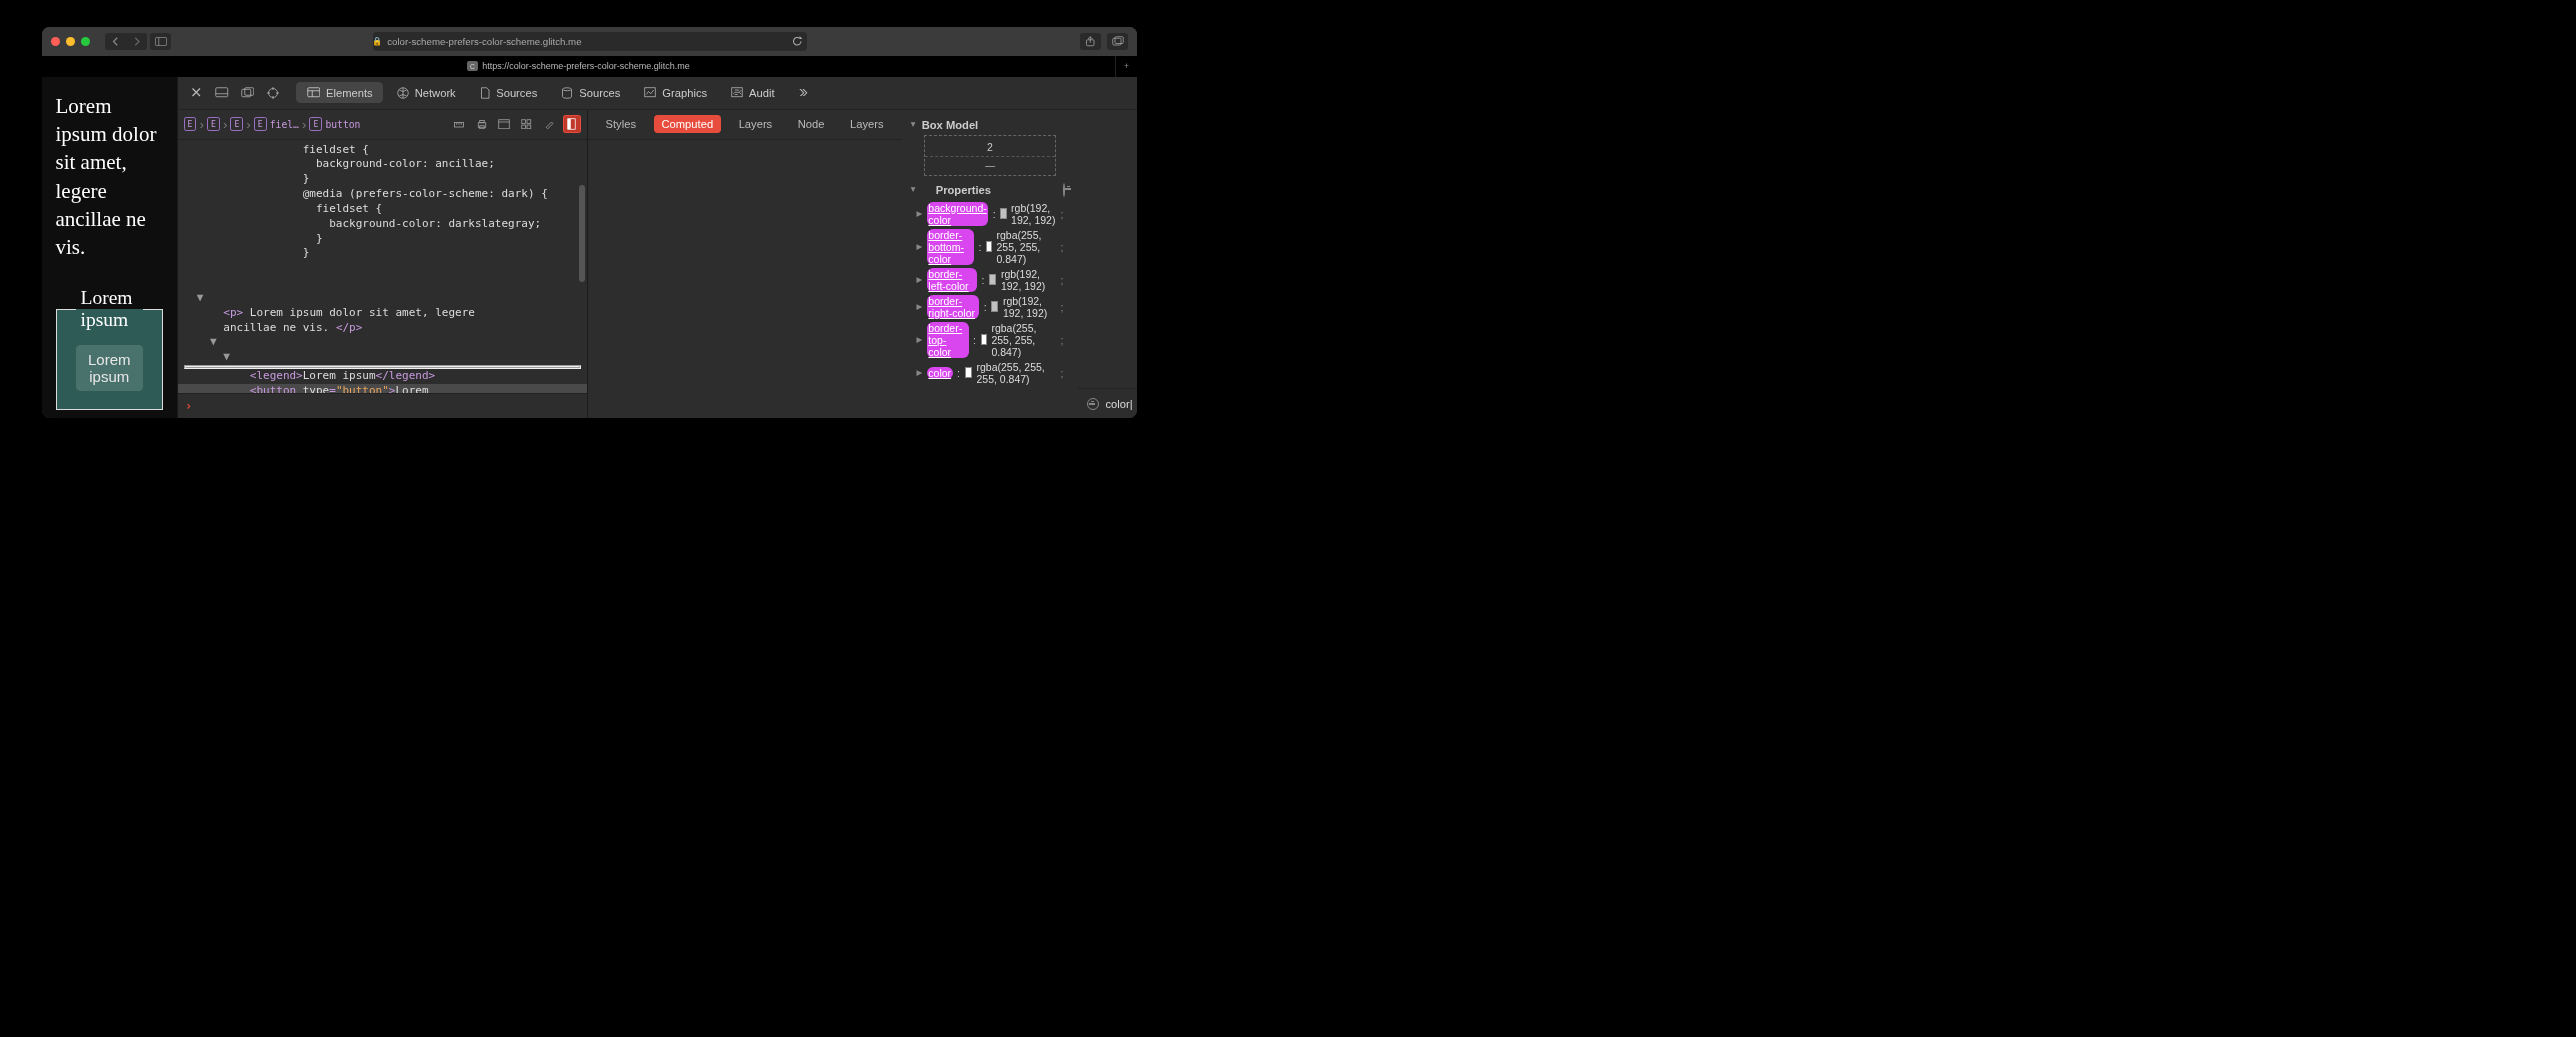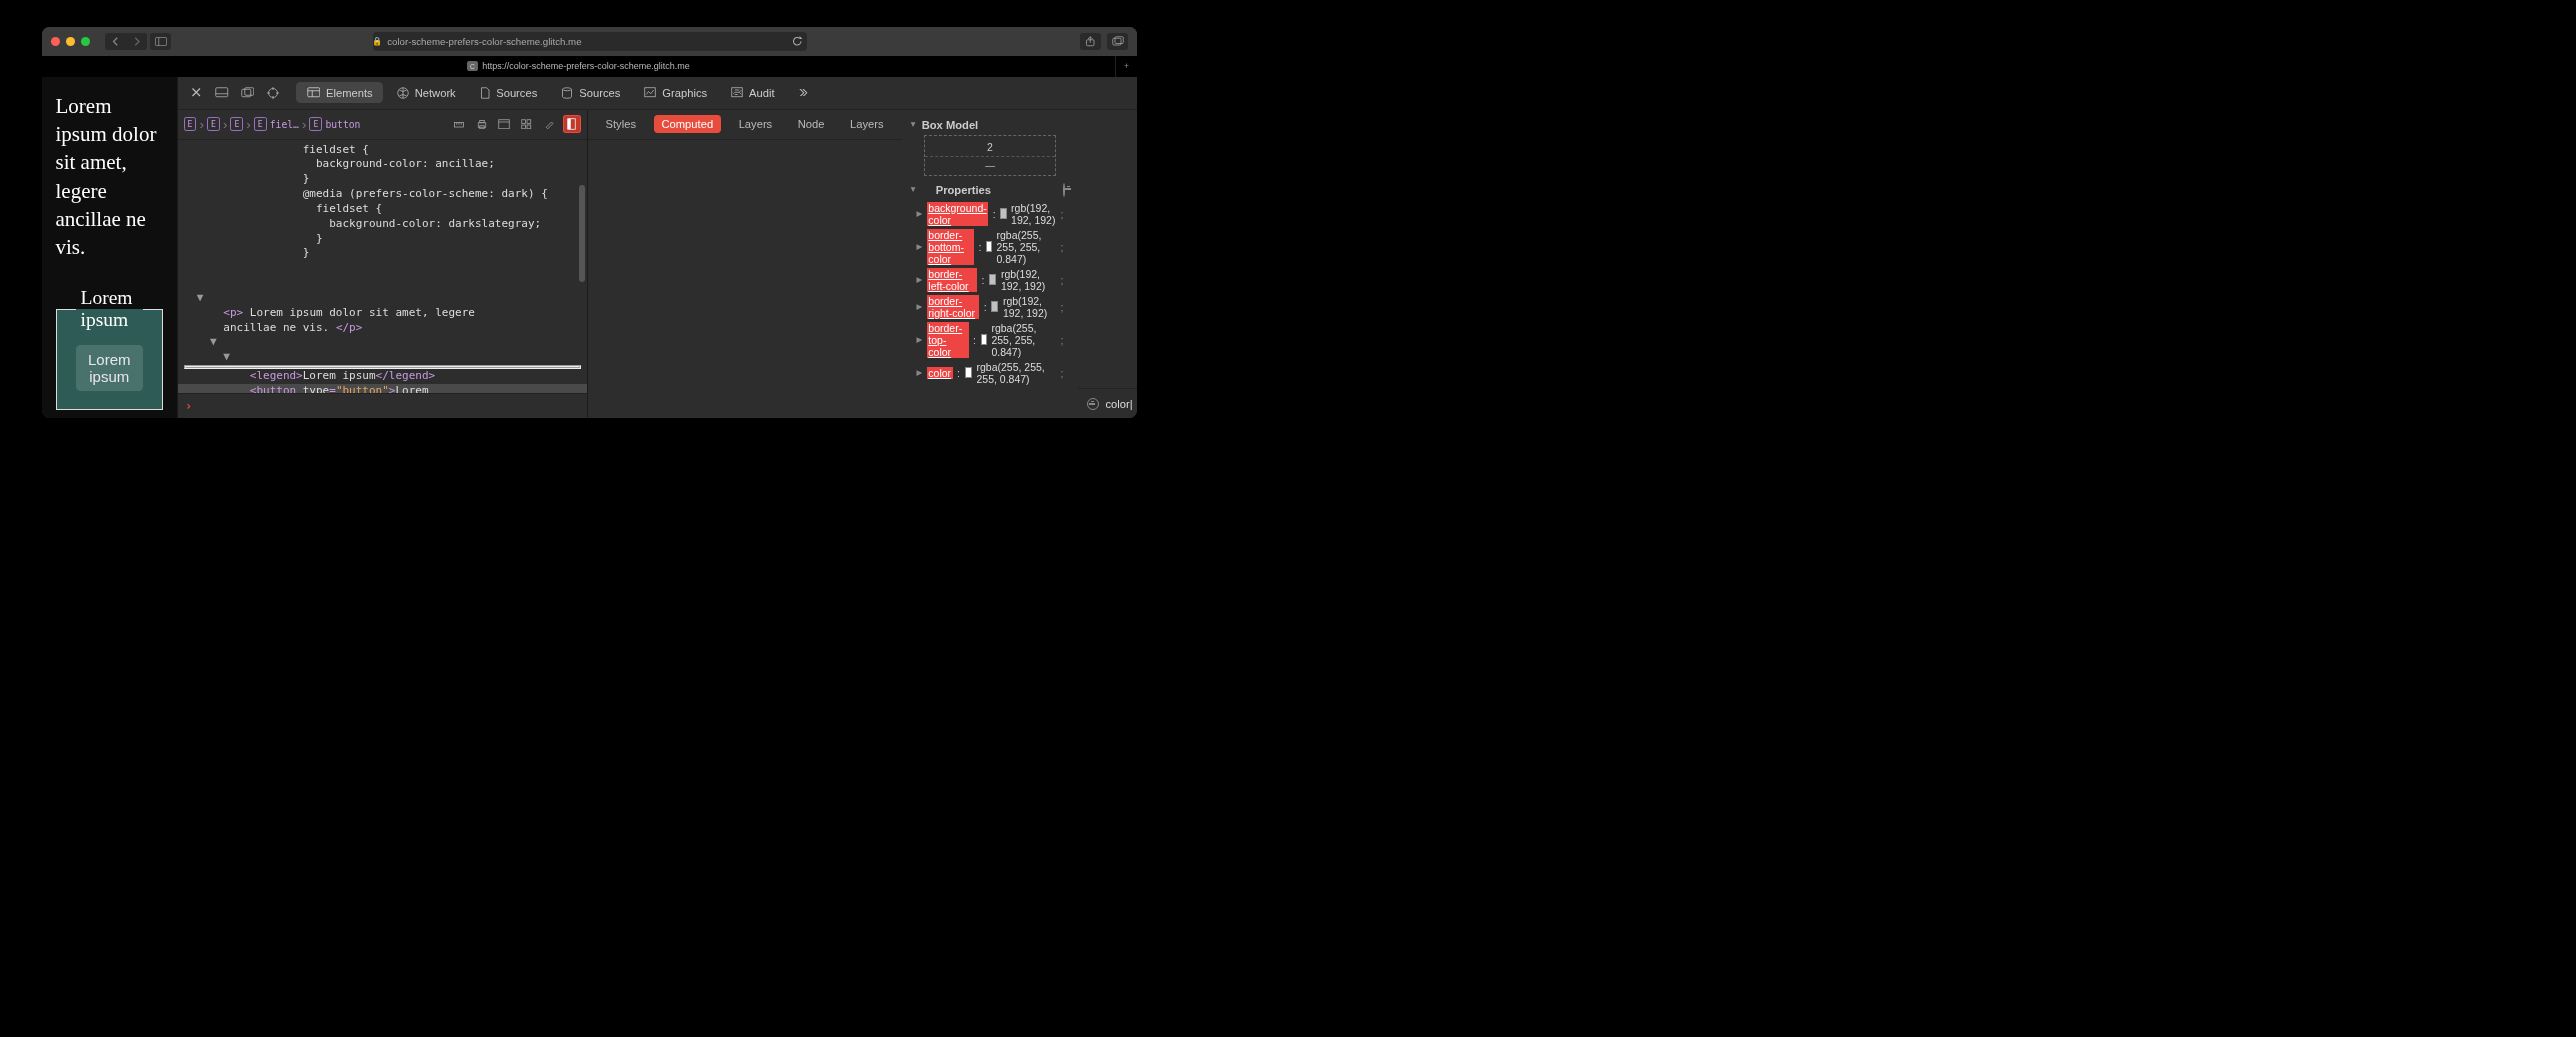--- a/index.html
+++ b/index.html
@@ -194,21 +194,21 @@
   text-align:center;
   color:#ccc;
   position:relative;
 }
 .boxmodel .bm-top { font-size:10.5px; }
 .boxmodel .bm-mid { border-top:0.7px dashed #555; margin-top:3px; padding-top:3px; font-size:9.7px; }
 
 .props { padding:1.5px 7.5px 6px 7.5px; font-size:10.5px; }
 .prow { display:flex; align-items:center; gap:4.5px; padding:1.5px 0; }
 .ptri { color:#888; font-size:7.5px; width:7.5px; }
-.pname { background:#ef4444; color:#fff; padding:0 1.5px; text-decoration:underline; }
+.pname { background:#d946ef; color:#fff; padding:0 1.5px; text-decoration:underline;border-radius:6px; }
 .colon { color:#ccc; }
 .sw { width:10.5px; height:10.5px; border:0.7px solid #888; display:inline-block; }
 .pval { color:#ddd; }
 .semi { color:#888; }
 
 .filterbar {
   height:30px; border-top:0.7px solid #222;
   display:flex; align-items:center; gap:6px; padding:0 7.5px;
   margin-top:auto;
 }

